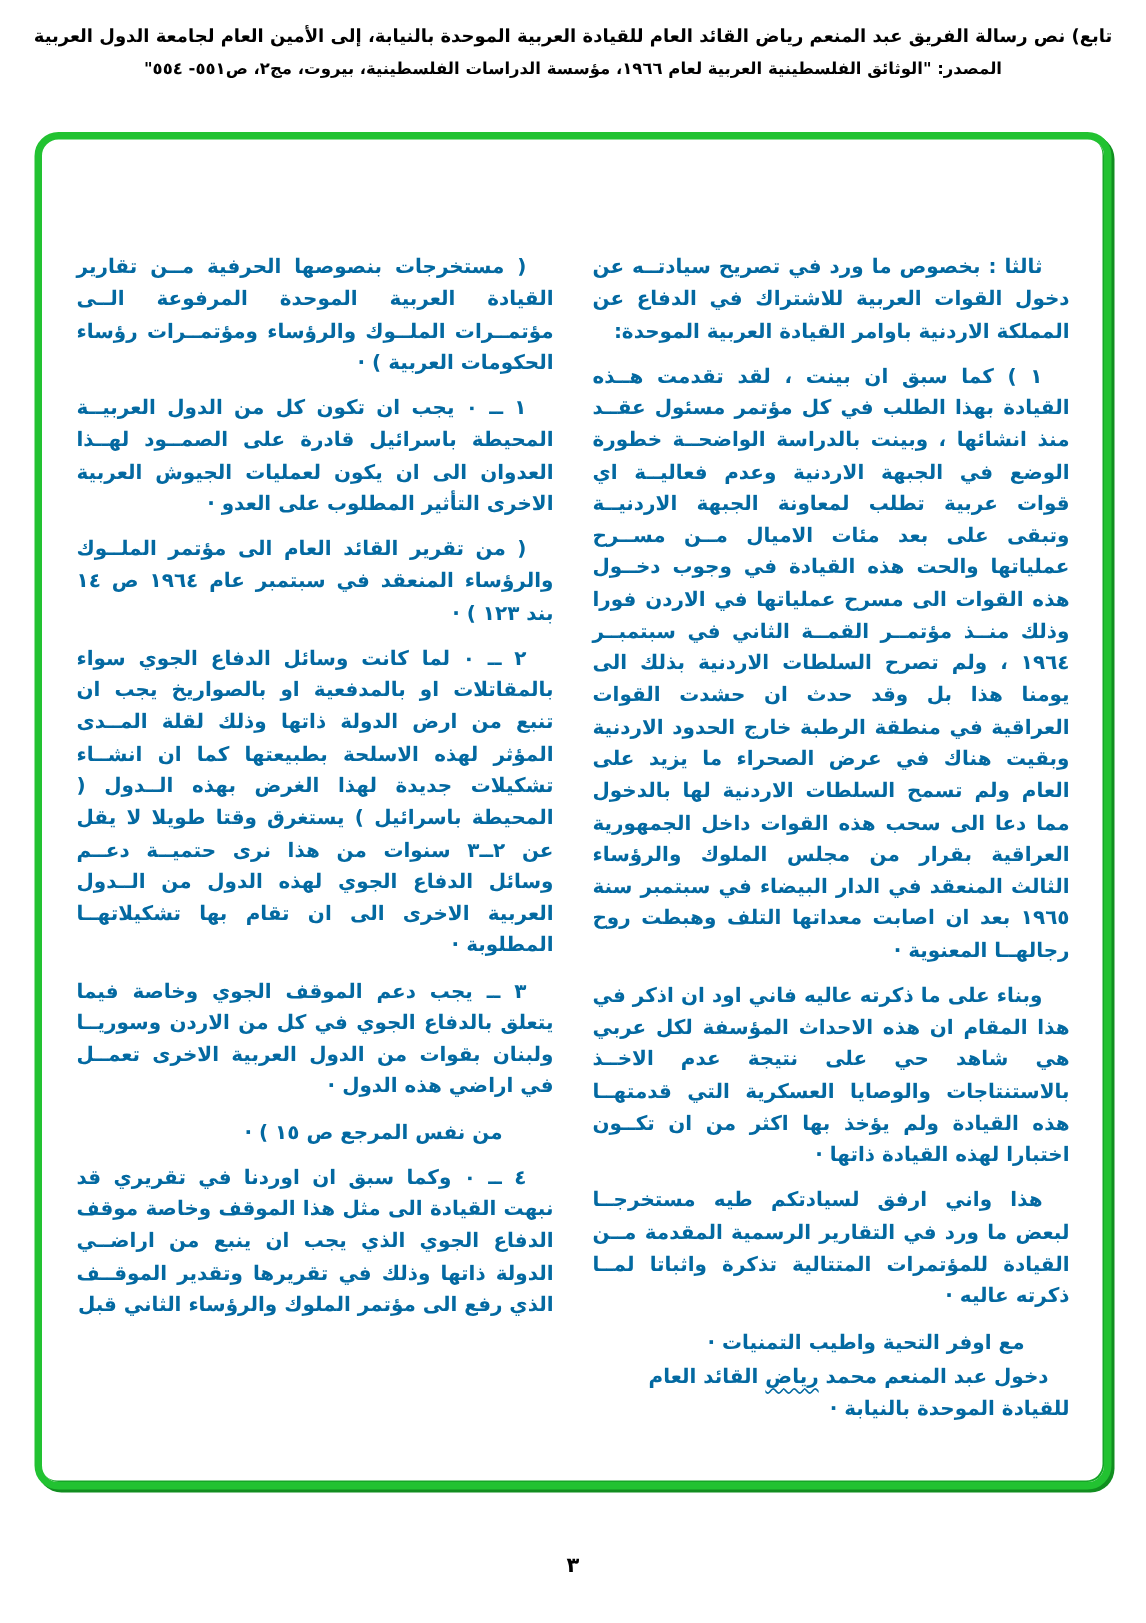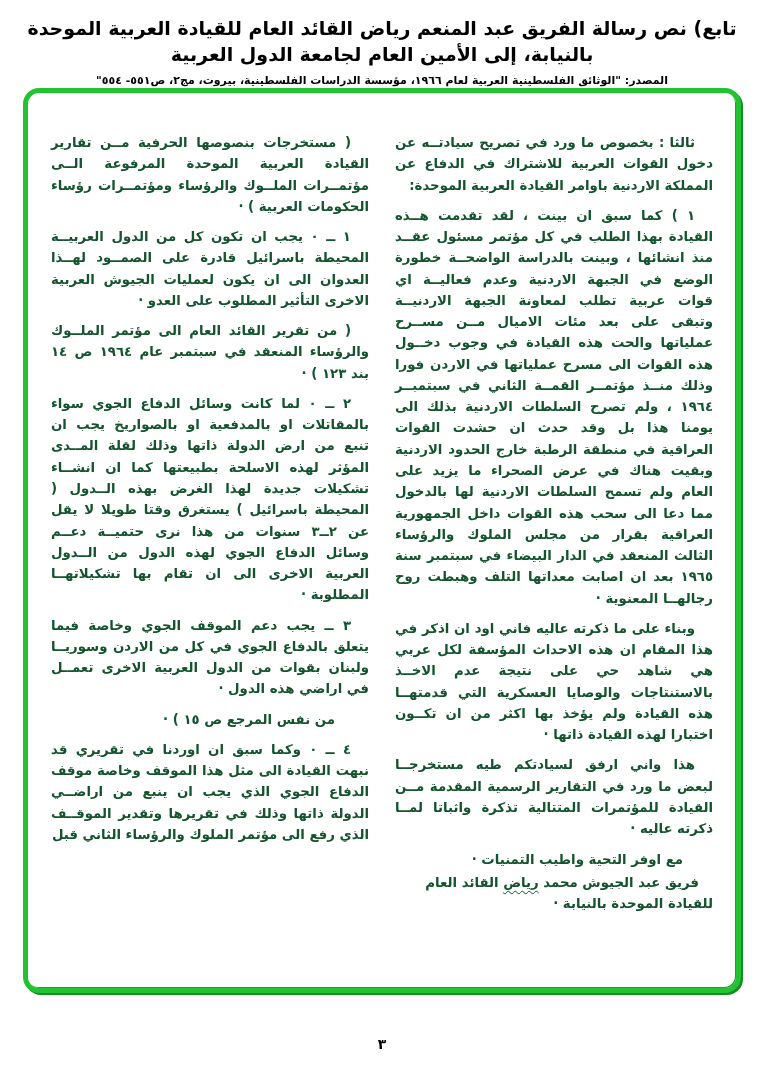--- a/index.html
+++ b/index.html
@@ -5,21 +5,21 @@
   html, body { margin: 0; padding: 0; background: #ffffff; }
   body {
     width: 764px; height: 1082px;
     font-family: "DejaVu Sans", sans-serif;
     color: #111;
   }
   .page { position: relative; width: 764px; height: 1082px; overflow: hidden; background: #fff; }
 
   
   .header { position: absolute; top: 16px; left: 0; right: 0; text-align: center; direction: rtl; }
-  .header-title { font-size: 19px; font-weight: bold; color: #000; line-height: 1.35; padding: 0 10px; }
+  .header-title { font-size: 12px; font-weight: bold; color: #000; line-height: 1.35; padding: 0 10px; }
   .header-source { font-size: 11px; font-weight: bold; color: #000; margin-top: 7px; }
 
   
   .frame {
     position: absolute; left: 23px; top: 88px;
     width: 718px; height: 905px;
     box-sizing: border-box;
     border: 5px solid #22c231;
     border-radius: 16px;
     box-shadow: 2px 2px 0 #118e20, inset -1px -1px 0 #16a527;
@@ -33,23 +33,24 @@
     box-sizing: border-box;
     display: flex; direction: rtl;
     gap: 26px;
     padding: 44px 28px 20px 28px;
   }
   .col {
     flex: 1 1 0;
     font-size: 13.3px;
     font-weight: bold;
     line-height: 1.6;
-    color: #14532d;
+    color: #0369a1;
     text-align: justify;
     direction: rtl;
+    margin-top: 36px;
   }
   .col p { margin: 0 0 9px 0; text-indent: 18px; }
   .col p.ref-line { text-indent: 34px; text-align: right; }
   .col p.closing { text-indent: 30px; text-align: right; margin-bottom: 2px; }
   .col p.signature { text-indent: 14px; text-align: right; margin-bottom: 0; }
   .col p.signature2 { text-indent: 0; text-align: right; margin-bottom: 0; }
   .sig-name { text-decoration: underline wavy 1px; text-underline-offset: 3px; }
 
   
   .page-number {
@@ -70,21 +71,21 @@
   <div class="frame"></div>
 
   <div class="content">
 
     <div class="col">
       <p>ثالثا : بخصوص ما ورد في تصريح سيادتــه عن دخول القوات العربية للاشتراك في الدفاع عن المملكة الاردنية باوامر القيادة العربية الموحدة:</p>
       <p>١ ) كما سبق ان بينت ، لقد تقدمت هــذه القيادة بهذا الطلب في كل مؤتمر مسئول عقــد منذ انشائها ، وبينت بالدراسة الواضحــة خطورة الوضع في الجبهة الاردنية وعدم فعاليــة اي قوات عربية تطلب لمعاونة الجبهة الاردنيــة وتبقى على بعد مئات الاميال مــن مســرح عملياتها والحت هذه القيادة في وجوب دخــول هذه القوات الى مسرح عملياتها في الاردن فورا وذلك منــذ مؤتمــر القمــة الثاني في سبتمبــر ١٩٦٤ ، ولم تصرح السلطات الاردنية بذلك الى يومنا هذا بل وقد حدث ان حشدت القوات العراقية في منطقة الرطبة خارج الحدود الاردنية وبقيت هناك في عرض الصحراء ما يزيد على العام ولم تسمح السلطات الاردنية لها بالدخول مما دعا الى سحب هذه القوات داخل الجمهورية العراقية بقرار من مجلس الملوك والرؤساء الثالث المنعقد في الدار البيضاء في سبتمبر سنة ١٩٦٥ بعد ان اصابت معداتها التلف وهبطت روح رجالهــا المعنوية ·</p>
       <p>وبناء على ما ذكرته عاليه فاني اود ان اذكر في هذا المقام ان هذه الاحداث المؤسفة لكل عربي هي شاهد حي على نتيجة عدم الاخــذ بالاستنتاجات والوصايا العسكرية التي قدمتهــا هذه القيادة ولم يؤخذ بها اكثر من ان تكــون اختبارا لهذه القيادة ذاتها ·</p>
       <p>هذا واني ارفق لسيادتكم طيه مستخرجــا لبعض ما ورد في التقارير الرسمية المقدمة مــن القيادة للمؤتمرات المتتالية تذكرة واثباتا لمــا ذكرته عاليه ·</p>
       <p class="closing">مع اوفر التحية واطيب التمنيات ·</p>
-      <p class="signature"><span>فريق عبد الجيوش محمد </span><span class="sig-name">رياض</span><span> القائد العام</span></p>
+      <p class="signature"><span>دخول عبد المنعم محمد </span><span class="sig-name">رياض</span><span> القائد العام</span></p>
       <p class="signature2">للقيادة الموحدة بالنيابة ·</p>
     </div>
 
     <div class="col">
       <p>( مستخرجات بنصوصها الحرفية مــن تقارير القيادة العربية الموحدة المرفوعة الــى مؤتمــرات الملــوك والرؤساء ومؤتمــرات رؤساء الحكومات العربية ) ·</p>
       <p>١ ــ ٠ يجب ان تكون كل من الدول العربيــة المحيطة باسرائيل قادرة على الصمــود لهــذا العدوان الى ان يكون لعمليات الجيوش العربية الاخرى التأثير المطلوب على العدو ·</p>
       <p>( من تقرير القائد العام الى مؤتمر الملــوك والرؤساء المنعقد في سبتمبر عام ١٩٦٤ ص ١٤ بند ١٢٣ ) ·</p>
       <p>٢ ــ ٠ لما كانت وسائل الدفاع الجوي سواء بالمقاتلات او بالمدفعية او بالصواريخ يجب ان تنبع من ارض الدولة ذاتها وذلك لقلة المــدى المؤثر لهذه الاسلحة بطبيعتها كما ان انشــاء تشكيلات جديدة لهذا الغرض بهذه الــدول ( المحيطة باسرائيل ) يستغرق وقتا طويلا لا يقل عن ٢ــ٣ سنوات من هذا نرى حتميــة دعــم وسائل الدفاع الجوي لهذه الدول من الــدول العربية الاخرى الى ان تقام بها تشكيلاتهــا المطلوبة ·</p>
       <p>٣ ــ يجب دعم الموقف الجوي وخاصة فيما يتعلق بالدفاع الجوي في كل من الاردن وسوريــا ولبنان بقوات من الدول العربية الاخرى تعمــل في اراضي هذه الدول ·</p>
       <p class="ref-line">من نفس المرجع ص ١٥ ) ·</p>

